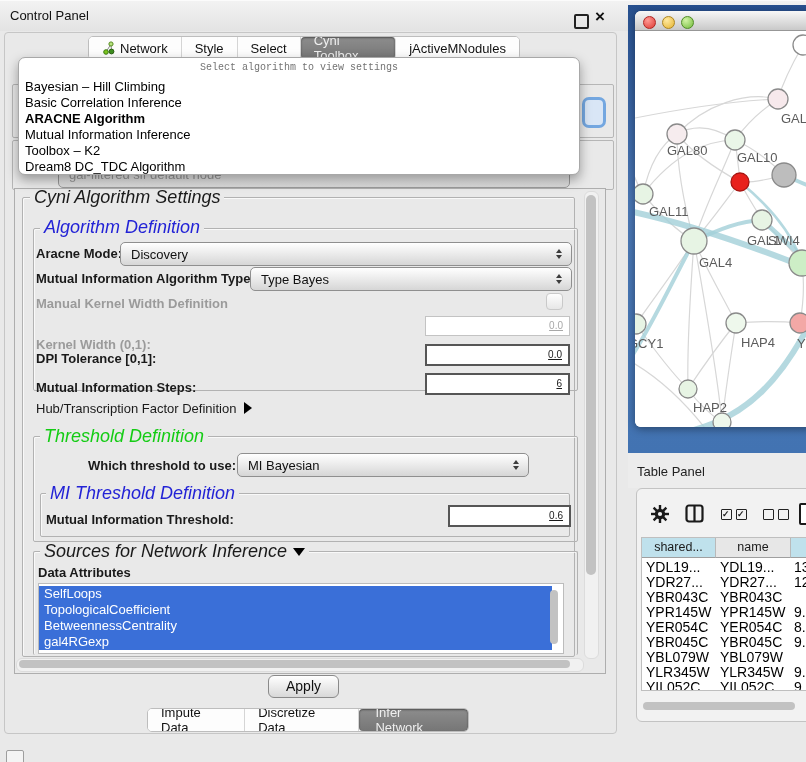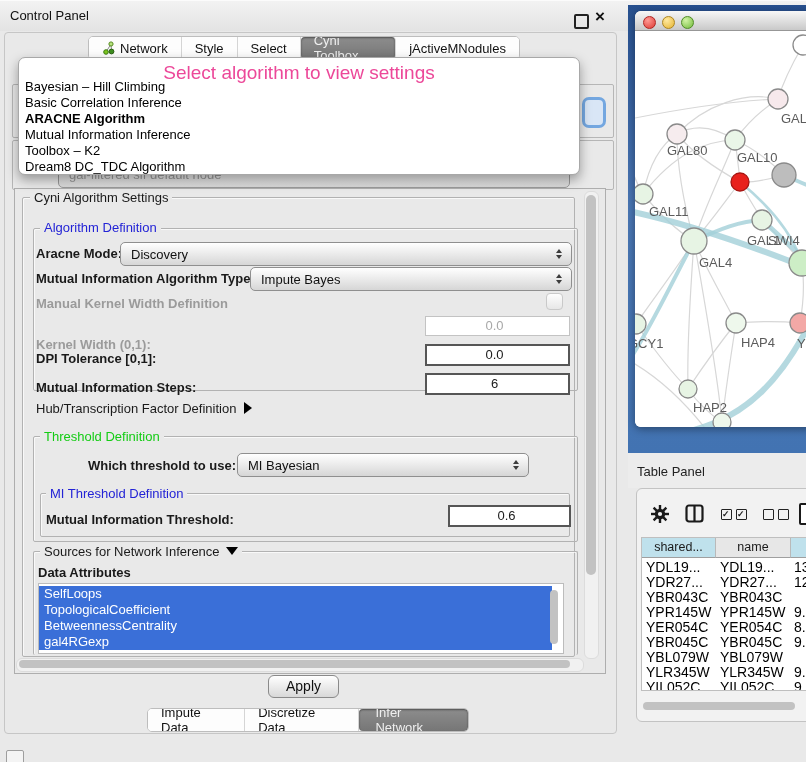--- a/index.html
+++ b/index.html
@@ -26,41 +26,41 @@
            box-shadow:inset 0 1px 2px rgba(0,0,0,.45);}
   
   .ghost-box{border:1px solid #b6b6b6;border-radius:2px;background:#e9e9e9;}
   .ghost-combo{height:24px;border:1px solid #9a9a9a;border-radius:5px;
                background:linear-gradient(#fefefe,#d8d8d8);font-size:13px;color:#9a9a9a;
                line-height:24px;padding-left:10px;}
   .focus-frag{width:18px;height:25px;border:3px solid #74a7e0;border-radius:7px;background:#d9e6f6;}
   
   .overlay{left:18px;top:57px;width:560px;height:116px;background:#ffffff;border:1px solid #a8a8a8;
            border-radius:7px;box-shadow:0 5px 12px rgba(0,0,0,.35);z-index:50;}
-  .ov-title{left:0;top:4px;width:100%;text-align:center;font-size:19px;color:#ec4899;}
+  .ov-title{left:0;top:4px;width:100%;text-align:center;font-size:10px;color:#737373;font-family:Liberation Mono, monospace;}
   .ov-item{left:4px;width:550px;height:16px;font-size:13px;color:#000;padding-left:2px;line-height:16px;}
   .ov-item.bold{font-weight:bold;}
   
   .settings-viewport{left:14px;top:188px;width:590px;height:484px;background:#e9e9e9;
                      border:1px solid #aeaeae;overflow:hidden;}
   .groupbox{border:1px solid #b2b2b2;border-radius:2px;box-shadow:1px 1px 0 rgba(255,255,255,.7) inset;}
-  .group-title{position:absolute;background:#e9e9e9;padding:0 4px;font-size:13px;line-height:13px;}
+  .group-title{position:absolute;background:#e9e9e9;padding:0 4px;font-size:18px;line-height:13px;font-style:italic;}
   .lbl{position:absolute;font-size:13px;color:#1a1a1a;}
   .lbl.b{font-weight:bold;}
   .lbl.dis{color:#9b9b9b;}
   .blue-t{color:#2323d6;}
   .green-t{color:#14cc14;}
   .combo{position:absolute;height:22px;border:1px solid #8f8f8f;border-radius:5px;
          background:linear-gradient(#ffffff,#d6d6d6);display:flex;align-items:center;}
   .combo-text{font-size:13px;color:#111;padding-left:10px;flex:1;}
   .spin{display:flex;flex-direction:column;align-items:center;margin-right:9px;gap:2px;}
   .tri-up{width:0;height:0;border-left:3.5px solid transparent;border-right:3.5px solid transparent;border-bottom:4.5px solid #3c3c3c;}
   .tri-down{width:0;height:0;border-left:3.5px solid transparent;border-right:3.5px solid transparent;border-top:4.5px solid #3c3c3c;}
-  .field{position:absolute;height:18px;background:#fff;font-size:13px;text-align:center;
-         padding-right:6px;line-height:18px;}
+  .field{position:absolute;height:18px;background:#fff;font-size:10px;text-align:right;
+         padding-right:6px;line-height:18px;text-decoration:underline;}
   .field.strong{border:2px solid #565656;}
   .field.dis{border:1px solid #c3c3c3;color:#a8a8a8;}
   .checkbox{position:absolute;width:15px;height:15px;border:1px solid #c9c9c9;border-radius:4px;
             background:linear-gradient(#fdfdfd,#e7e7e7);}
   .tri-right{display:inline-block;width:0;height:0;border-top:6px solid transparent;border-bottom:6px solid transparent;border-left:8px solid #000;margin-left:8px;vertical-align:-1px;}
   .tri-dn-big{display:inline-block;width:0;height:0;border-left:6px solid transparent;border-right:6px solid transparent;border-top:8px solid #000;margin-left:6px;vertical-align:1px;}
   .listbox{left:38px;top:583px;width:524px;height:69px;background:#ffffff;border:1px solid #bcbcbc;overflow:hidden;}
   .li{position:absolute;left:0;width:508px;height:16px;background:#3a6fd8;color:#fff;
       font-size:13px;line-height:16px;padding-left:5px;}
   .vscroll-track{background:#f1f1f1;border:1px solid #dcdcdc;border-radius:6px;}
@@ -157,21 +157,21 @@
   <div class="combo" style="left:120px;top:242px;width:450px;">
     <span class="combo-text">Discovery</span>
     <span class="spin">
         <span class="tri-up"></span>
         <span class="tri-down"></span>
       </span>
   </div>
 
   <div class="lbl b" style="left:36px;top:271px;">Mutual Information Algorithm Type:</div>
   <div class="combo" style="left:250px;top:267px;width:320px;">
-    <span class="combo-text">Impute Bayes</span>
+    <span class="combo-text">Type Bayes</span>
     <span class="spin">
         <span class="tri-up"></span>
         <span class="tri-down"></span>
       </span>
   </div>
 
   <div class="lbl b dis" style="left:36px;top:296px;">Manual Kernel Width Definition</div>
   <div class="checkbox" style="left:546px;top:293px;"></div>
 
   <div class="lbl b dis" style="left:36px;top:337px;">Kernel Width (0,1):</div>

